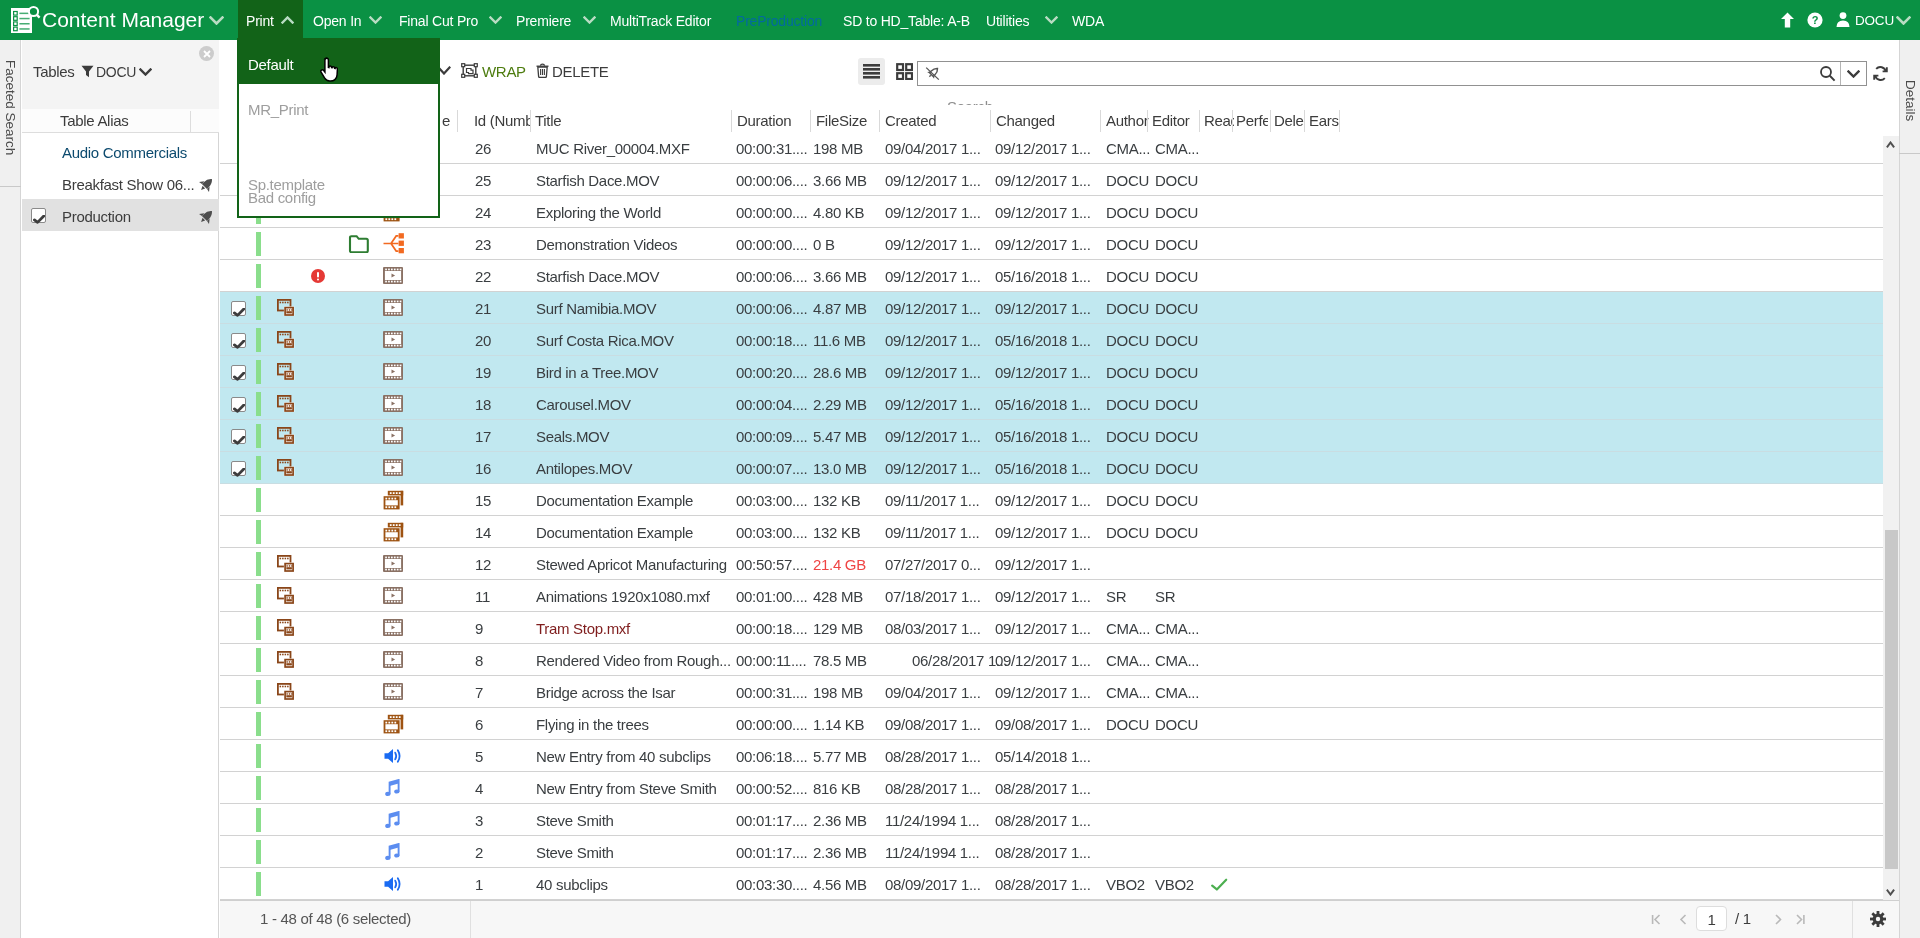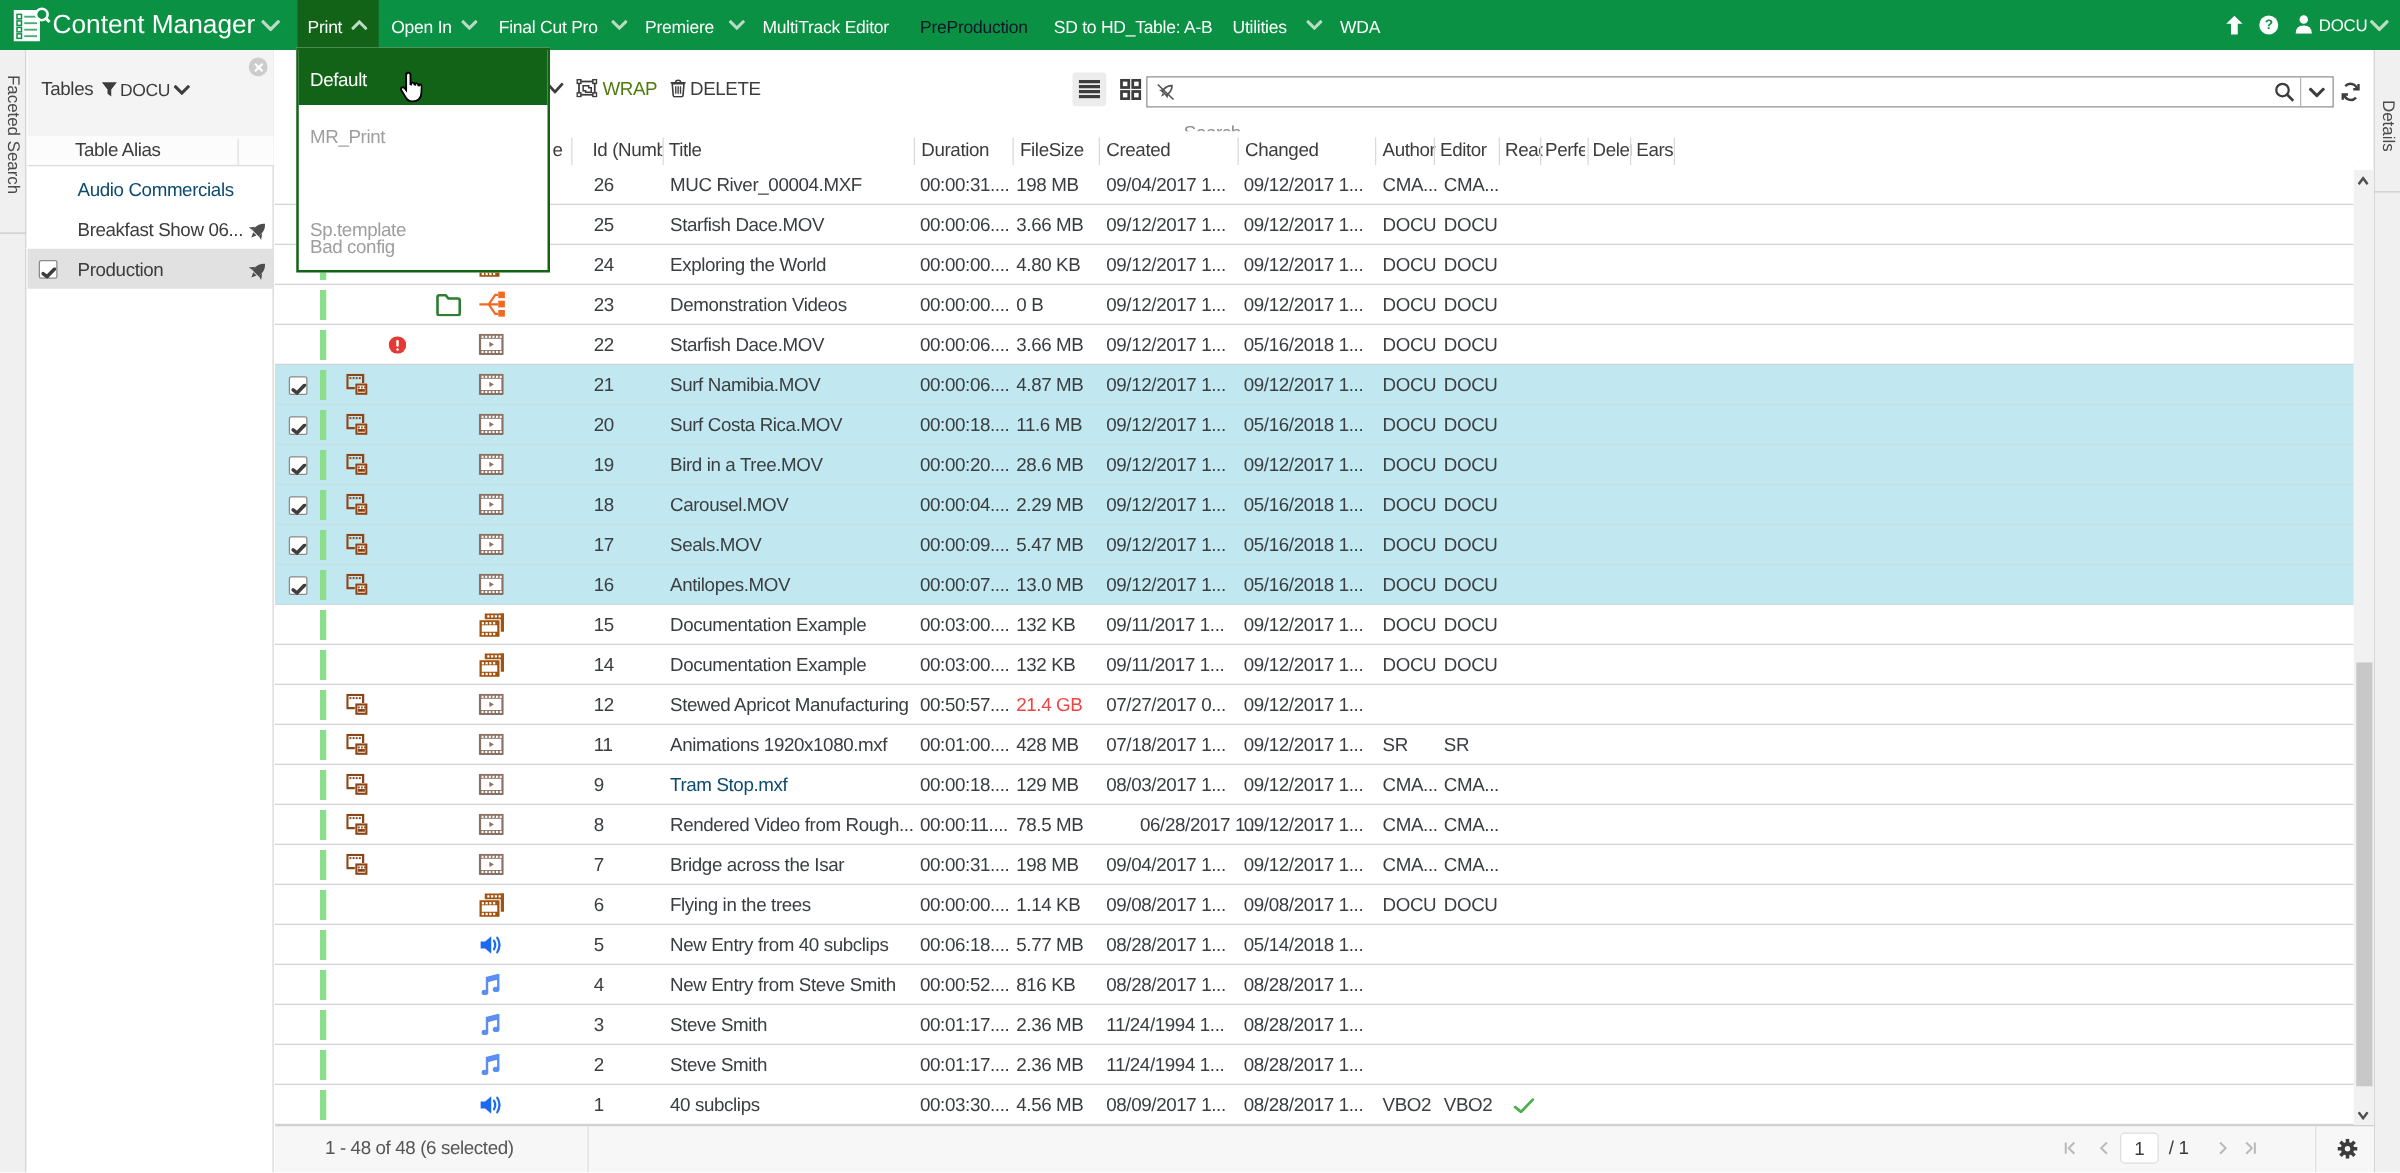--- a/index.html
+++ b/index.html
@@ -779,21 +779,21 @@
       <rect x="2.2" y="13.7" width="1.7" height="1.7" fill="#fff"></rect>
       <rect x="5.1" y="13.7" width="1.7" height="1.7" fill="#fff"></rect>
       <rect x="8.0" y="13.7" width="1.7" height="1.7" fill="#fff"></rect>
       <rect x="10.899999999999999" y="13.7" width="1.7" height="1.7" fill="#fff"></rect>
       <rect x="13.8" y="13.7" width="1.7" height="1.7" fill="#fff"></rect>
       <rect x="16.7" y="13.7" width="1.7" height="1.7" fill="#fff"></rect>
       <path d="M8.5 6.4 L12.1 8.5 L8.5 10.6 Z" fill="#8a7164"></path>
     </svg>
   </div>
 <div class="ab" style="left:475px;top:620px;font-size:15px;color:#3a3e41;">9</div>
-<div class="ab" style="left:536px;top:620px;font-size:15px;color:#0c4a6e;white-space:nowrap;">Tram Stop.mxf</div>
+<div class="ab" style="left:536px;top:620px;font-size:15px;color:#7f1d1d;white-space:nowrap;">Tram Stop.mxf</div>
 <div class="ab" style="left:736px;top:620px;font-size:15px;color:#3a3e41;">00:00:18....</div>
 <div class="ab" style="left:813px;top:620px;font-size:15px;color:#3a3e41;">129 MB</div>
 <div class="ab" style="left:885px;top:620px;font-size:15px;color:#3a3e41;">08/03/2017 1...</div>
 <div class="ab" style="left:995px;top:620px;font-size:15px;color:#3a3e41;">09/12/2017 1...</div>
 <div class="ab" style="left:1106px;top:620px;font-size:15px;color:#3a3e41;">CMA...</div>
 <div class="ab" style="left:1155px;top:620px;font-size:15px;color:#3a3e41;">CMA...</div>
 <div class="ab" style="left:220px;top:644px;width:1663px;height:32px;background:#fff;border-bottom:1px solid #d2d2d2;"></div>
 <div class="ab" style="left:256px;top:648px;width:5px;height:24px;background:#8ade8c;"></div>
 <div class="ab" style="left:277px;top:651px;">
     <svg width="18" height="18" viewBox="0 0 18 18" style="">
@@ -1078,21 +1078,21 @@
 <div class="ab" style="left:246px;top:13px;font-size:14px;color:#fff;letter-spacing:-0.2px;">Print</div>
 <div class="ab" style="left:281px;top:16px;">
     <svg width="13" height="8" viewBox="0 0 13 8" style="">
       <path d="M1.5 6.5 L6.5 1.5 L11.5 6.5" fill="none" stroke="#b9dcc3" stroke-width="2.4" stroke-linecap="square"></path>
     </svg>
   </div>
 <div class="ab" style="left:313px;top:13px;font-size:14px;color:#fff;white-space:nowrap;letter-spacing:-0.2px;">Open In</div>
 <div class="ab" style="left:399px;top:13px;font-size:14px;color:#fff;white-space:nowrap;letter-spacing:-0.2px;">Final Cut Pro</div>
 <div class="ab" style="left:516px;top:13px;font-size:14px;color:#fff;white-space:nowrap;letter-spacing:-0.2px;">Premiere</div>
 <div class="ab" style="left:610px;top:13px;font-size:14px;color:#fff;white-space:nowrap;letter-spacing:-0.2px;">MultiTrack Editor</div>
-<div class="ab" style="left:736px;top:13px;font-size:14px;color:#0f172a;white-space:nowrap;letter-spacing:-0.2px;">PreProduction</div>
+<div class="ab" style="left:736px;top:13px;font-size:14px;color:#0369a1;white-space:nowrap;letter-spacing:-0.2px;">PreProduction</div>
 <div class="ab" style="left:843px;top:13px;font-size:14px;color:#fff;white-space:nowrap;letter-spacing:-0.2px;">SD to HD_Table: A-B</div>
 <div class="ab" style="left:986px;top:13px;font-size:14px;color:#fff;white-space:nowrap;letter-spacing:-0.2px;">Utilities</div>
 <div class="ab" style="left:1072px;top:13px;font-size:14px;color:#fff;white-space:nowrap;letter-spacing:-0.2px;">WDA</div>
 <div class="ab" style="left:369px;top:16px;">
     <svg width="13" height="8" viewBox="0 0 13 8" style="">
       <path d="M1.5 1.5 L6.5 6.5 L11.5 1.5" fill="none" stroke="#b9dcc3" stroke-width="2.4" stroke-linecap="square"></path>
     </svg>
   </div>
 <div class="ab" style="left:489px;top:16px;">
     <svg width="13" height="8" viewBox="0 0 13 8" style="">

